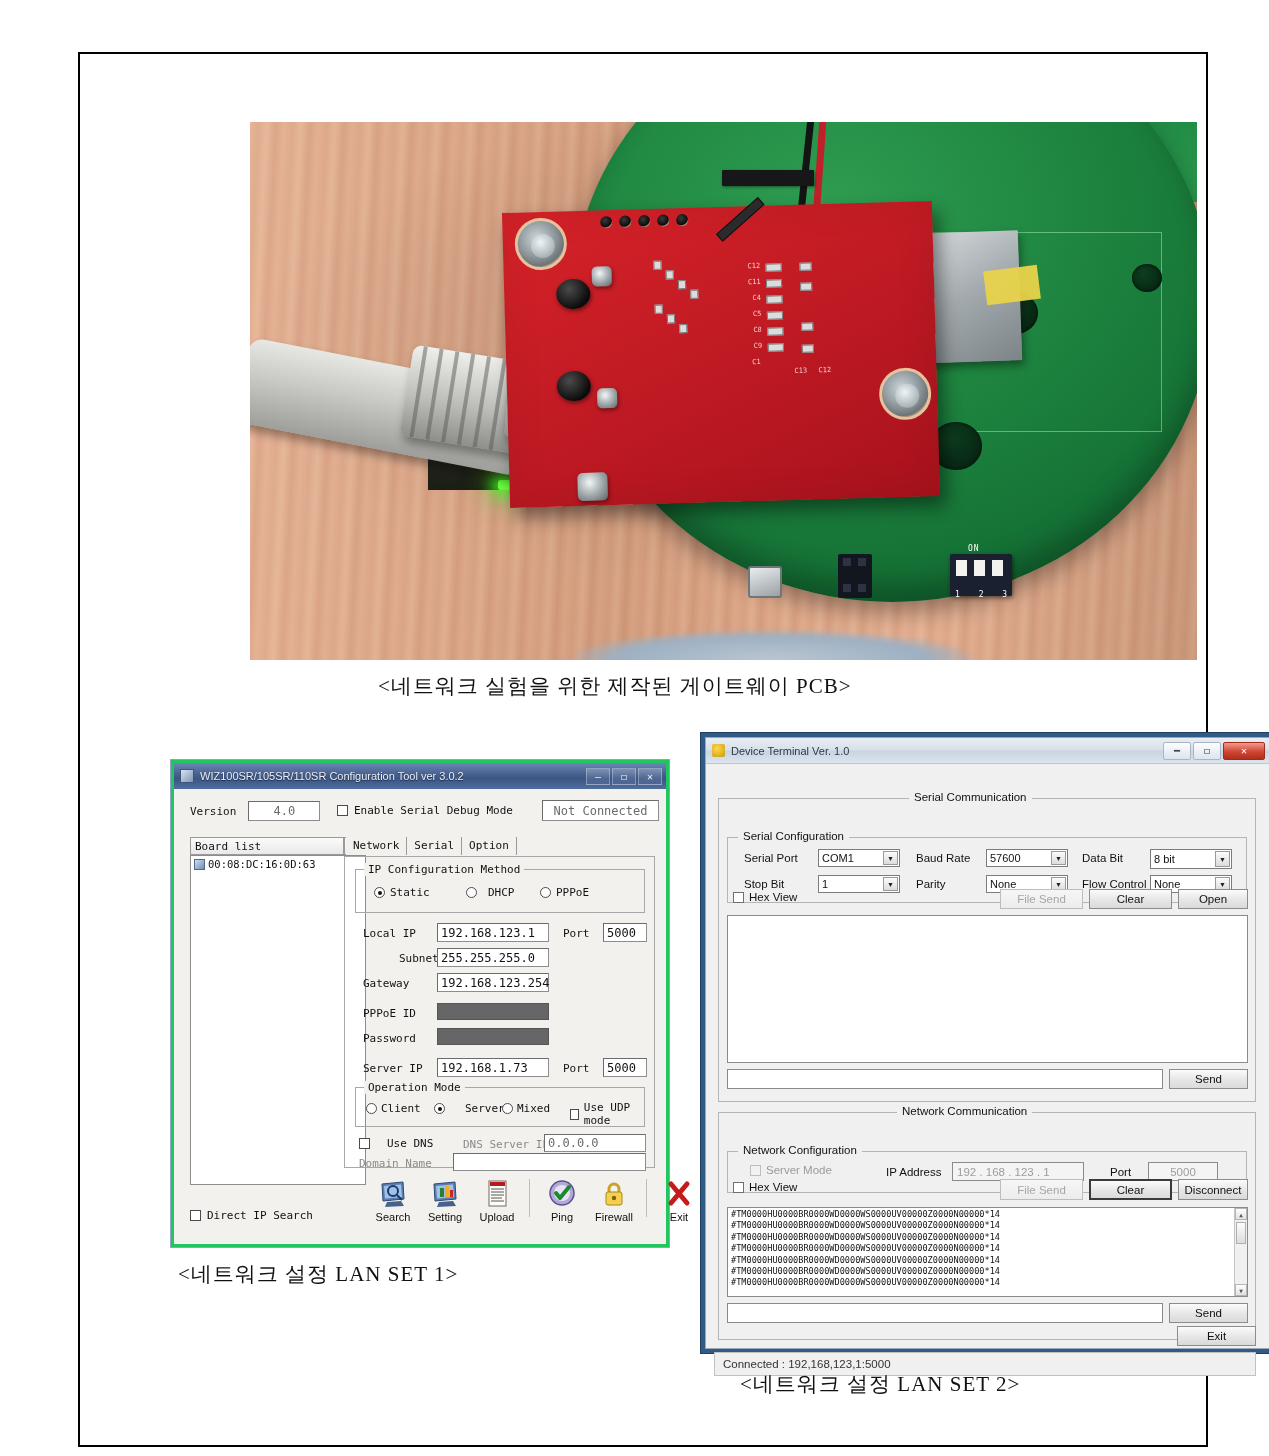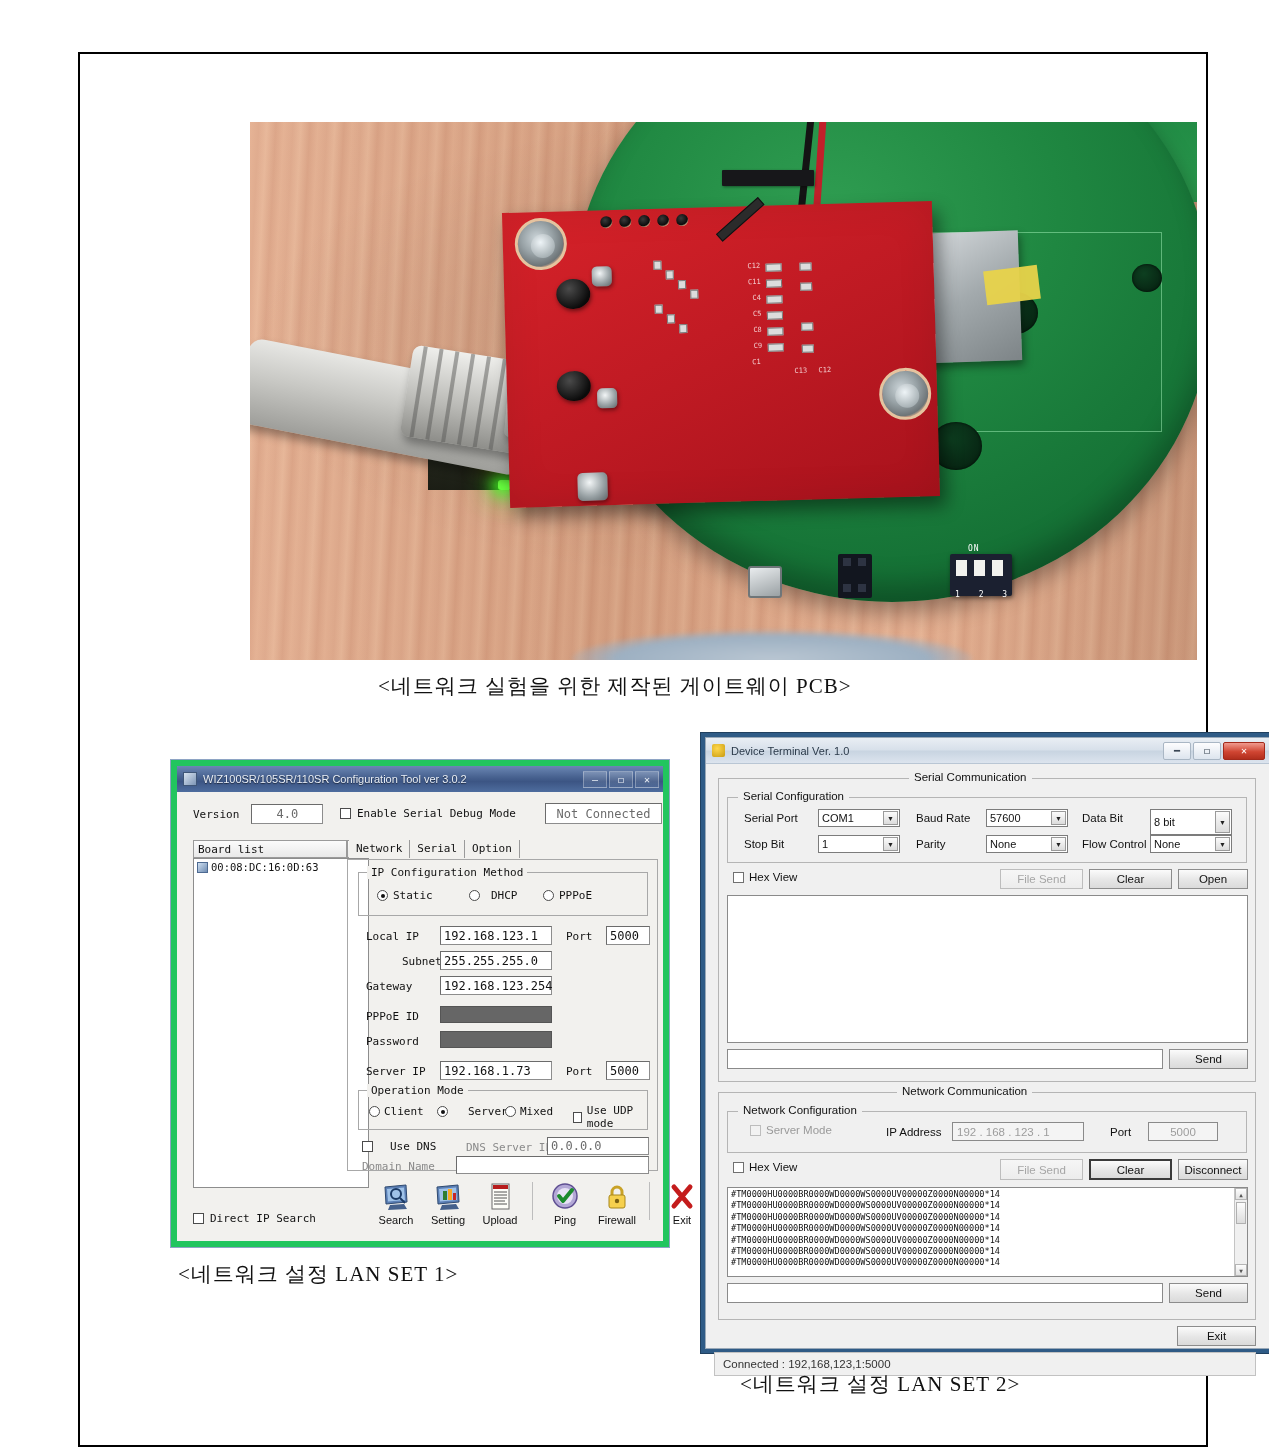--- a/index.html
+++ b/index.html
@@ -239,21 +239,21 @@
     width: 24px; height: 17px;
     display: flex; align-items: center; justify-content: center;
     font-size: 10px; color: #e9eef5;
     border: 1px solid rgba(255,255,255,0.30);
     background: linear-gradient(180deg, rgba(255,255,255,.22), rgba(255,255,255,.04));
   }
 
   
   .wiz {
     left: 91px; top: 706px; width: 498px; height: 487px;
-    border: 6px solid #22c55e;
+    border: 3px solid #22c55e;
     box-shadow: 0 0 0 1px #8ea4c4;
   }
   .wiz .titlebar {
     background: linear-gradient(180deg,#6b87b4 0%,#46608e 45%,#3c5584 60%,#4e6d9e 100%);
   }
   .wiz-body {
     position: absolute; left: 0; right: 0; top: 26px; bottom: 0;
     background: #f2f1ee; padding: 8px 9px;
   }
   .lbl {
@@ -328,21 +328,21 @@
     background: linear-gradient(180deg,#fdfdfe,#dde5ee);
   }
   .term .tb-btn.close {
     background: linear-gradient(180deg,#f09a8e,#d04532 55%,#b12e1d);
     border-color: #a3291b; color: #fff; width: 42px;
   }
   .wlbl {
     font-family: "Liberation Sans", sans-serif; font-size: 11.5px; color: #111;
   }
   .wlbl.dis { color: #9a9a9a; }
-  .wgrp { position: absolute; border: 1px solid #b5b5b5; }
+  .wgrp { position: absolute; border: 1px solid #b5b5b5; margin-top: 20px; }
   .wgrp > .wgrp-title {
     position: absolute; top: -8px; background: #f0f0f0; padding: 0 5px;
     font-family: "Liberation Sans", sans-serif; font-size: 11.5px; color: #111;
     white-space: nowrap;
   }
   .wsel {
     background: #fff; border: 1px solid #7c7c7c;
     font-family: "Liberation Sans", sans-serif; font-size: 11px; color: #111;
     display: flex; align-items: center; padding-left: 3px; position: relative;
   }
@@ -759,21 +759,21 @@
             <span class="arrow">▼</span>
           </div>
 
           <span class="wlbl" style="position:absolute; left:188px; top:14px;">Baud Rate</span>
           <div class="wsel" style="position:absolute; left:258px; top:11px; width:82px; height:18px;">
             <span>57600</span>
             <span class="arrow">▼</span>
           </div>
 
           <span class="wlbl" style="position:absolute; left:354px; top:14px;">Data Bit</span>
-          <div class="wsel" style="position:absolute; left:422px; top:11px; width:82px; height:26px;">
+          <div class="wsel" style="position:absolute; left:422px; top:11px; width:82px; height:20px;">
             <span>8 bit</span>
             <span class="arrow">▼</span>
           </div>
 
           <span class="wlbl" style="position:absolute; left:16px; top:40px;">Stop Bit</span>
           <div class="wsel" style="position:absolute; left:90px; top:37px; width:82px; height:18px;">
             <span>1</span>
             <span class="arrow">▼</span>
           </div>
 

